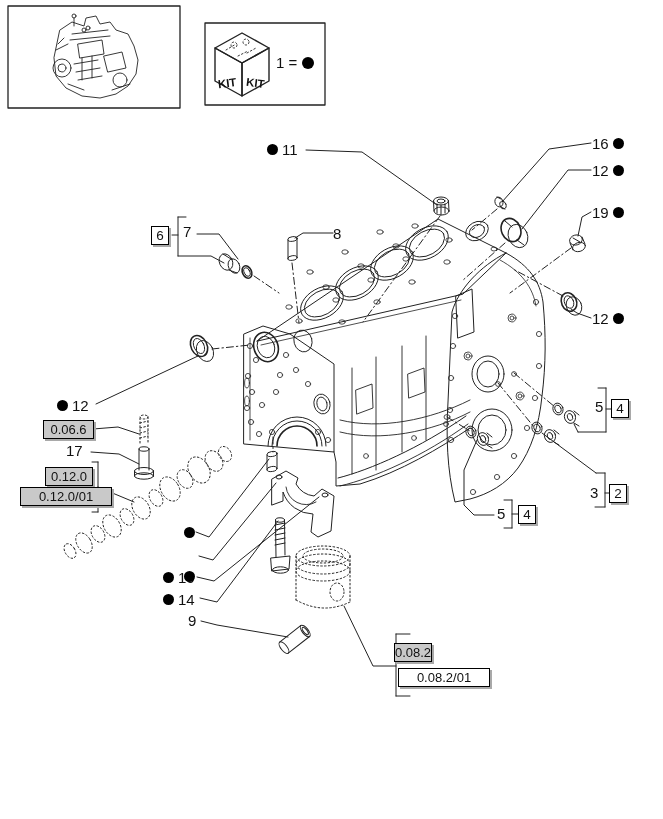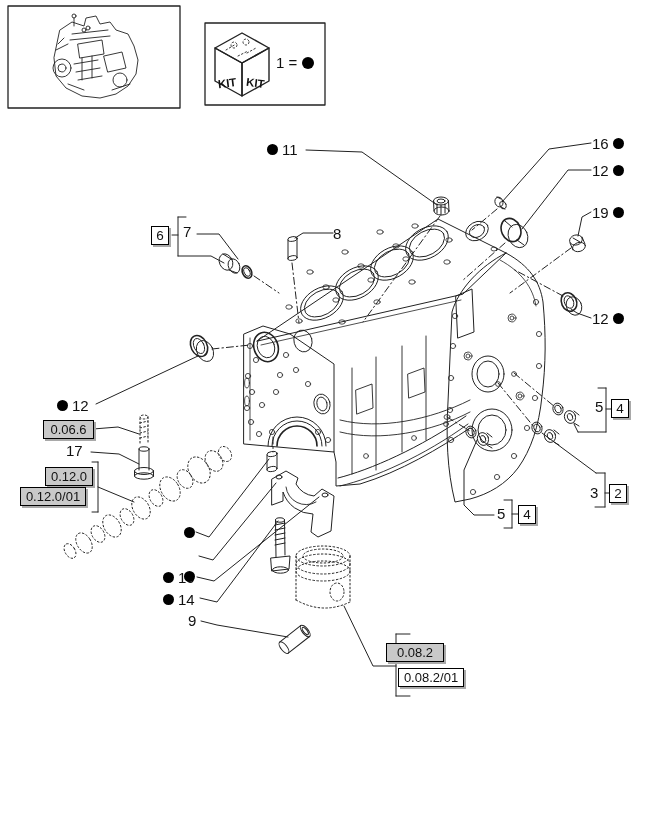--- a/index.html
+++ b/index.html
@@ -435,27 +435,27 @@
   <div class="nb" style="left:518px;top:505px">
       <span>4</span>
     </div>
 
   <div class="ref hl" style="left:43px;top:420px;width:51px">
       <span>0.06.6</span>
     </div>
   <div class="ref hl" style="left:45px;top:467px;width:48px">
       <span>0.12.0</span>
     </div>
-  <div class="ref hl" style="left:20px;top:487px;width:66px">
+  <div class="ref hl" style="left:20px;top:487px;width:92px">
       <span>0.12.0/01</span>
     </div>
-  <div class="ref hl" style="left:386px;top:643px;width:58px">
+  <div class="ref hl" style="left:394px;top:643px;width:38px">
       <span>0.08.2</span>
     </div>
-  <div class="ref" style="left:398px;top:668px;width:66px">
+  <div class="ref" style="left:398px;top:668px;width:92px">
       <span>0.08.2/01</span>
     </div>
 
   <div class="legend" style="left:276px;top:55px">
     <span>1 =</span>
       <span class="b"></span>
   </div>
 
 </div>
 

